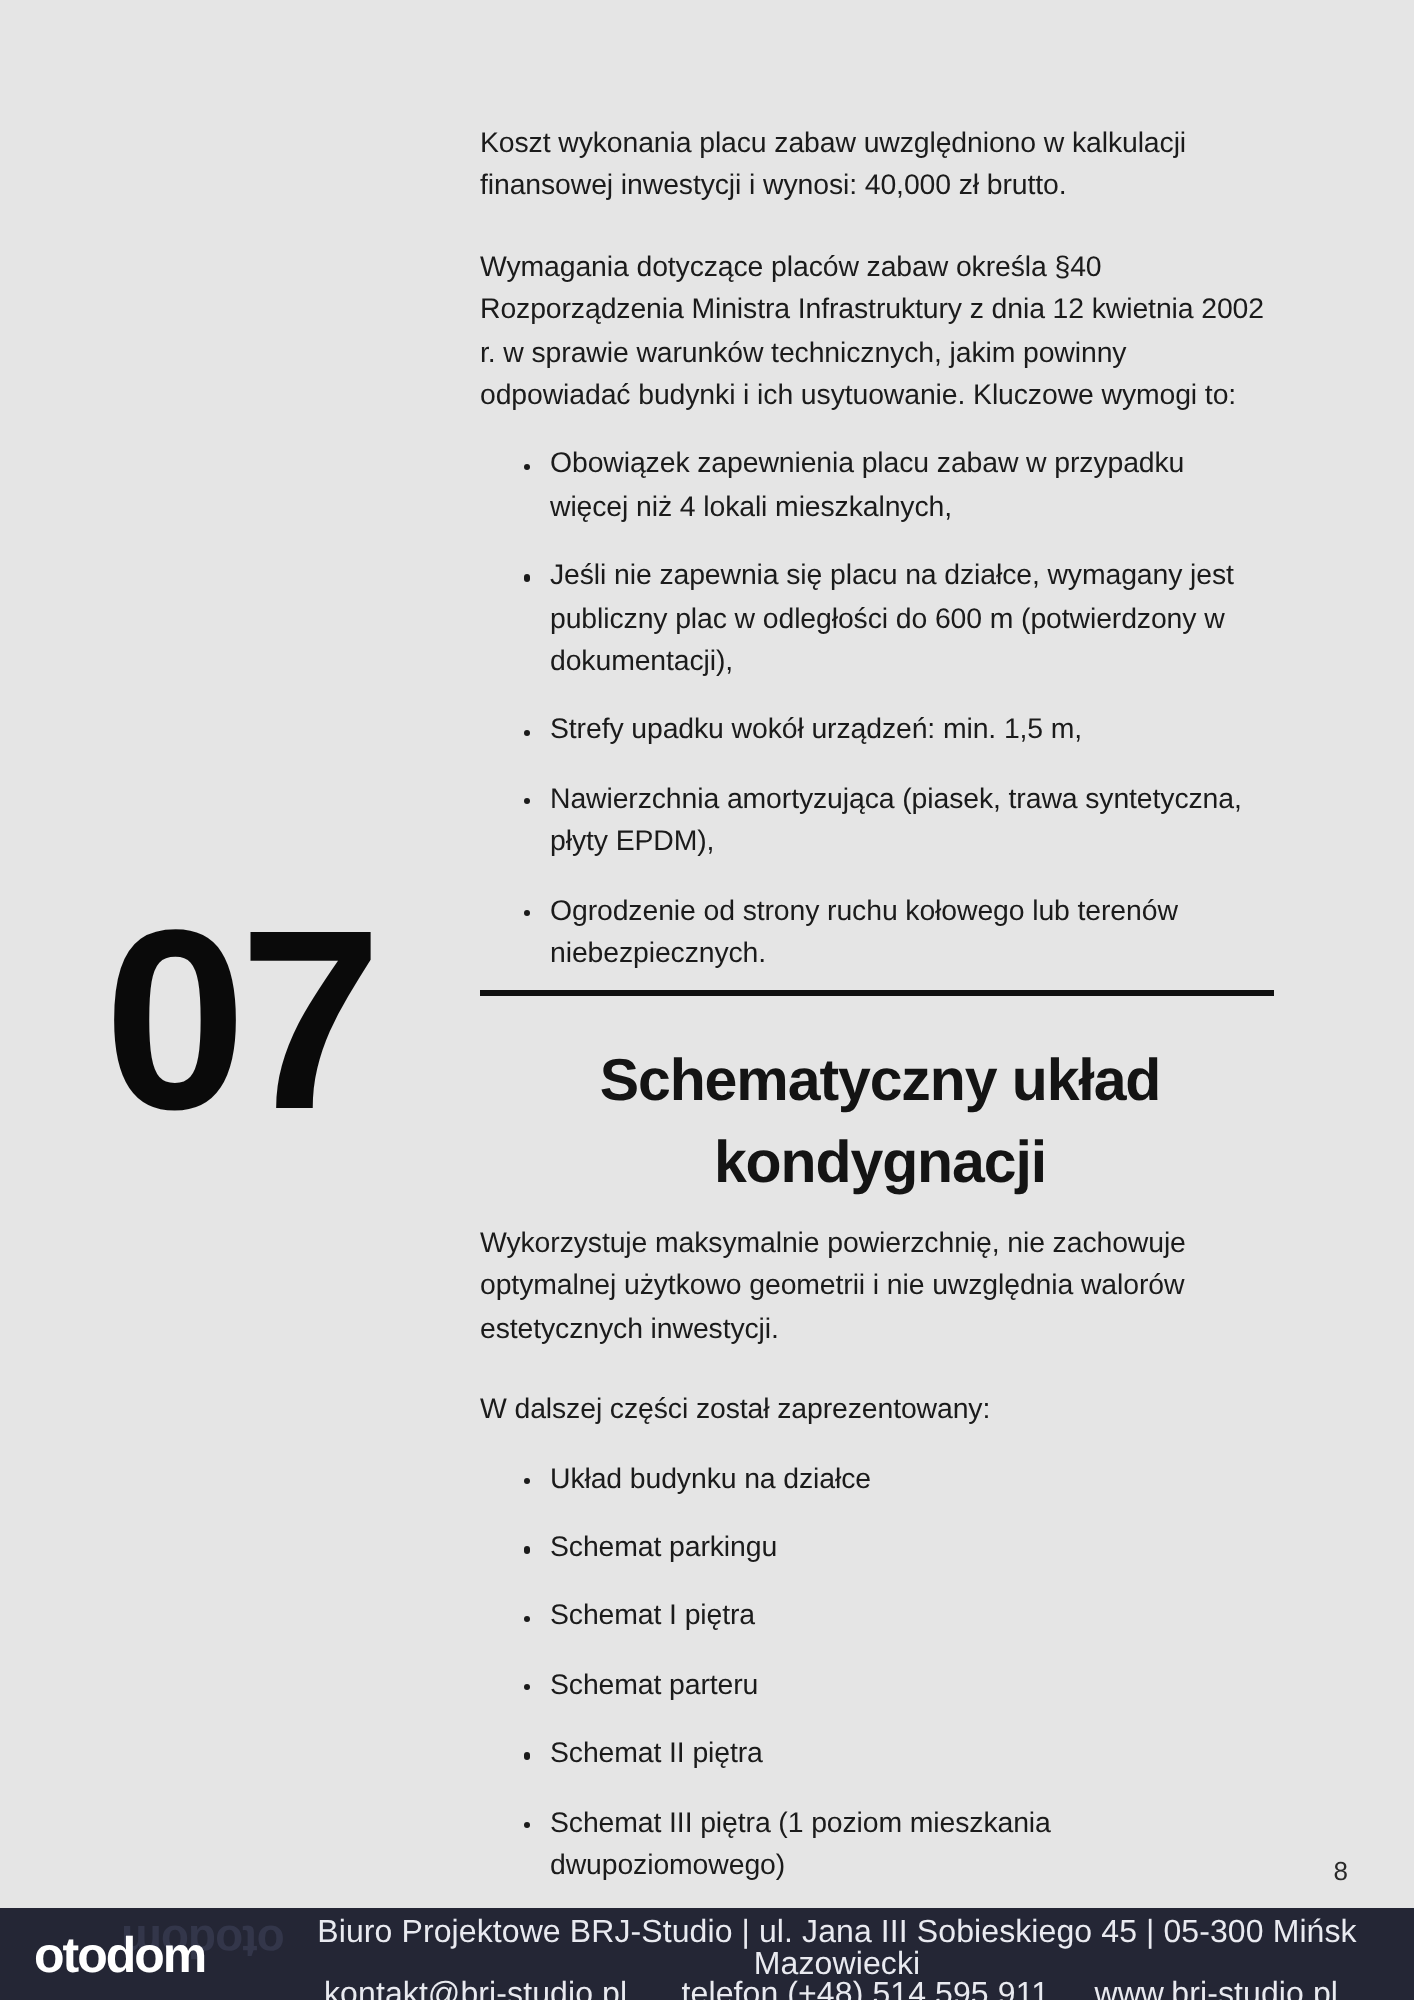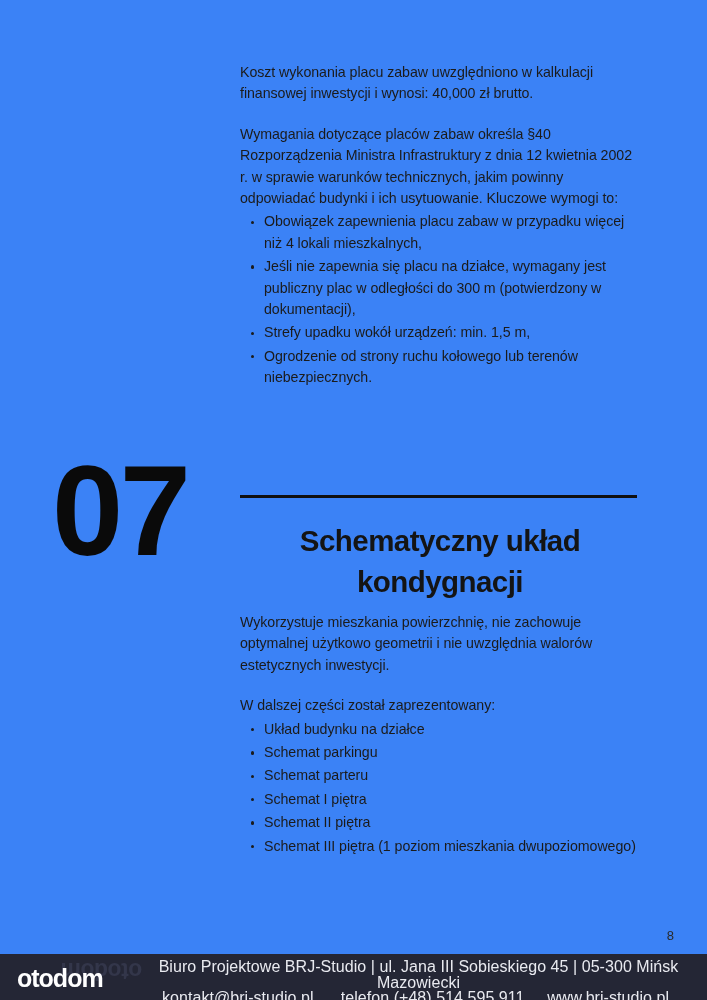--- a/index.html
+++ b/index.html
@@ -13,21 +13,21 @@
     position: relative;
     overflow: hidden;
     font-family: "Liberation Sans", sans-serif;
     color: #1b1b1b;
     -webkit-font-smoothing: antialiased;
   }
 
   .page {
     position: absolute;
     inset: 0;
-    background: #3b82f6;
+    background: #e5e5e5;
   }
 
   
   .content-col {
     position: absolute;
     left: 240px;
     top: 62px;
     width: 398px;
   }
 
@@ -47,21 +47,21 @@
     padding: 0;
     list-style: none;
   }
   ul.bullets li {
     position: relative;
     font-size: 14.2px;
     line-height: 21.4px;
     letter-spacing: -0.05px;
     color: #1b1b1b;
     padding-left: 22px;
-    margin: 2px;
+    margin: 13px;
   }
   ul.bullets li::before {
     content: "";
     position: absolute;
     left: 9px;
     top: 9.2px;
     width: 3.4px;
     height: 3.4px;
     border-radius: 50%;
     background: #1b1b1b;
@@ -196,43 +196,44 @@
 <div class="page">
 
   <div class="content-col">
 
     <p class="para">Koszt wykonania placu zabaw uwzględniono w kalkulacji finansowej inwestycji i wynosi: 40,000 zł brutto.</p>
 
     <p class="para tight">Wymagania dotyczące placów zabaw określa §40 Rozporządzenia Ministra Infrastruktury z dnia 12 kwietnia 2002 r. w sprawie warunków technicznych, jakim powinny odpowiadać budynki i ich usytuowanie. Kluczowe wymogi to:</p>
 
     <ul class="bullets">
       <li>Obowiązek zapewnienia placu zabaw w przypadku więcej niż 4 lokali mieszkalnych,</li>
-      <li>Jeśli nie zapewnia się placu na działce, wymagany jest publiczny plac w odległości do 300 m (potwierdzony w dokumentacji),</li>
+      <li>Jeśli nie zapewnia się placu na działce, wymagany jest publiczny plac w odległości do 600 m (potwierdzony w dokumentacji),</li>
       <li>Strefy upadku wokół urządzeń: min. 1,5 m,</li>
+      <li>Nawierzchnia amortyzująca (piasek, trawa syntetyczna, płyty EPDM),</li>
       <li>Ogrodzenie od strony ruchu kołowego lub terenów niebezpiecznych.</li>
     </ul>
   </div>
 
   <div class="section-block">
     <div class="section-number">07</div>
     <div class="section-rule"></div>
     <div class="section-title">Schematyczny układ kondygnacji</div>
   </div>
 
   <div class="content-col-2">
 
-    <p class="para">Wykorzystuje mieszkania powierzchnię, nie zachowuje optymalnej użytkowo geometrii i nie uwzględnia walorów estetycznych inwestycji.</p>
+    <p class="para">Wykorzystuje maksymalnie powierzchnię, nie zachowuje optymalnej użytkowo geometrii i nie uwzględnia walorów estetycznych inwestycji.</p>
 
     <p class="para tight">W dalszej części został zaprezentowany:</p>
 
     <ul class="bullets">
       <li>Układ budynku na działce</li>
       <li>Schemat parkingu</li>
+      <li>Schemat I piętra</li>
       <li>Schemat parteru</li>
-      <li>Schemat I piętra</li>
       <li>Schemat II piętra</li>
       <li>Schemat III piętra (1 poziom mieszkania dwupoziomowego)</li>
     </ul>
   </div>
 
   <div class="page-number">8</div>
 
   <div class="footer">
 
     <div class="footer-logo">

